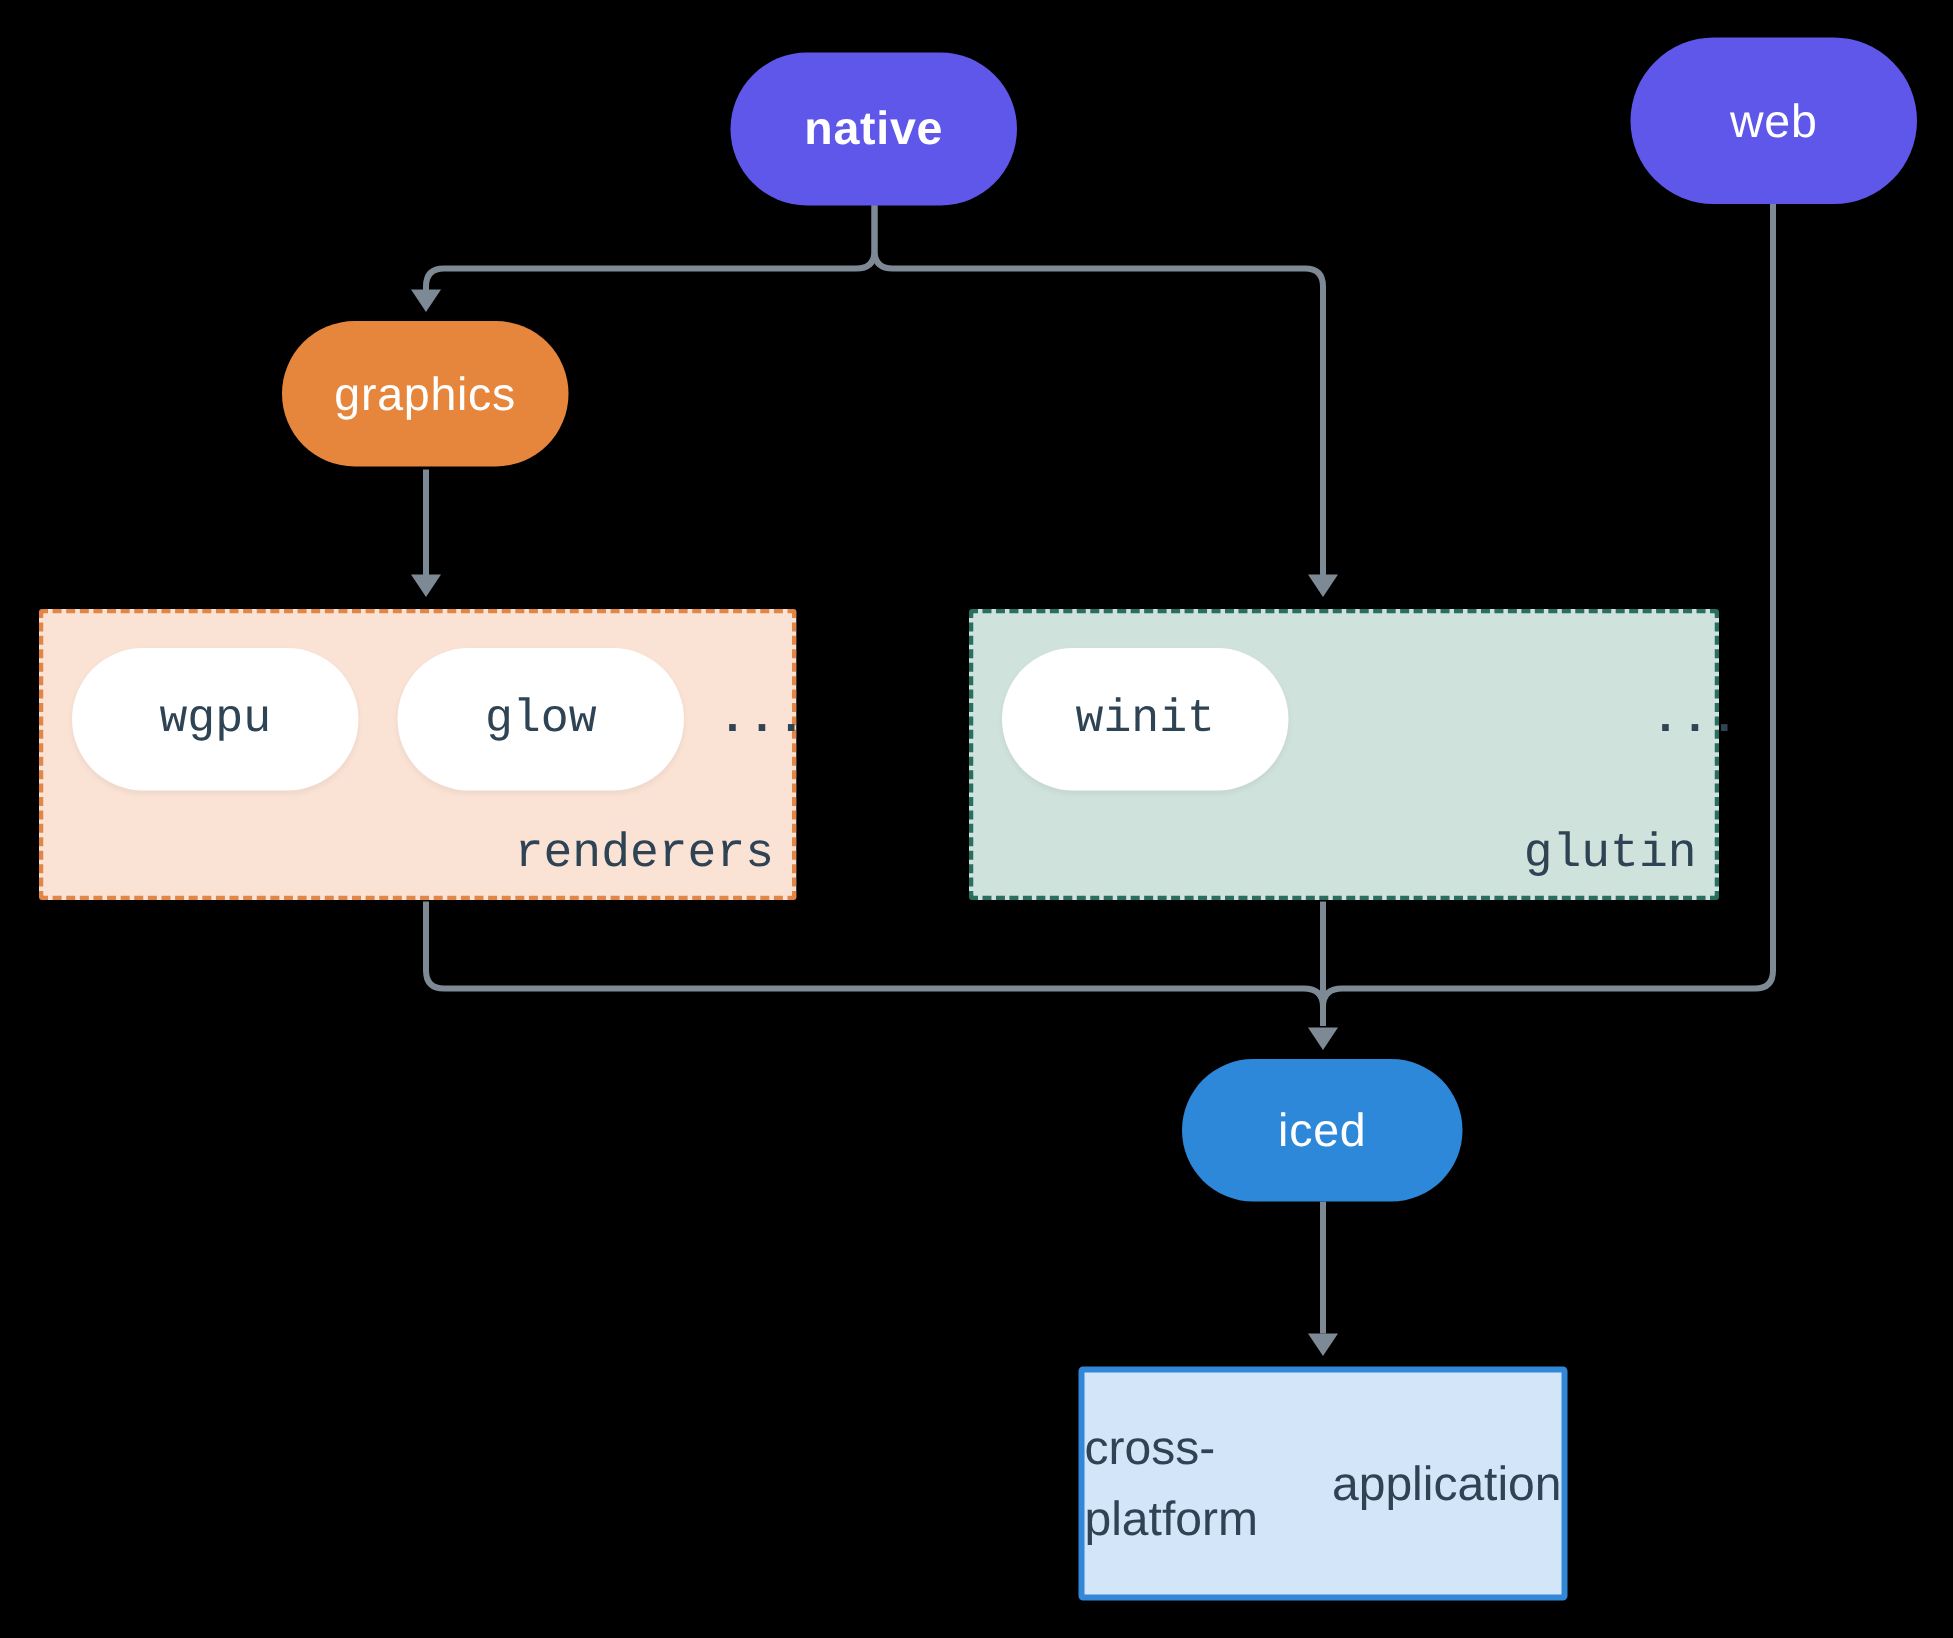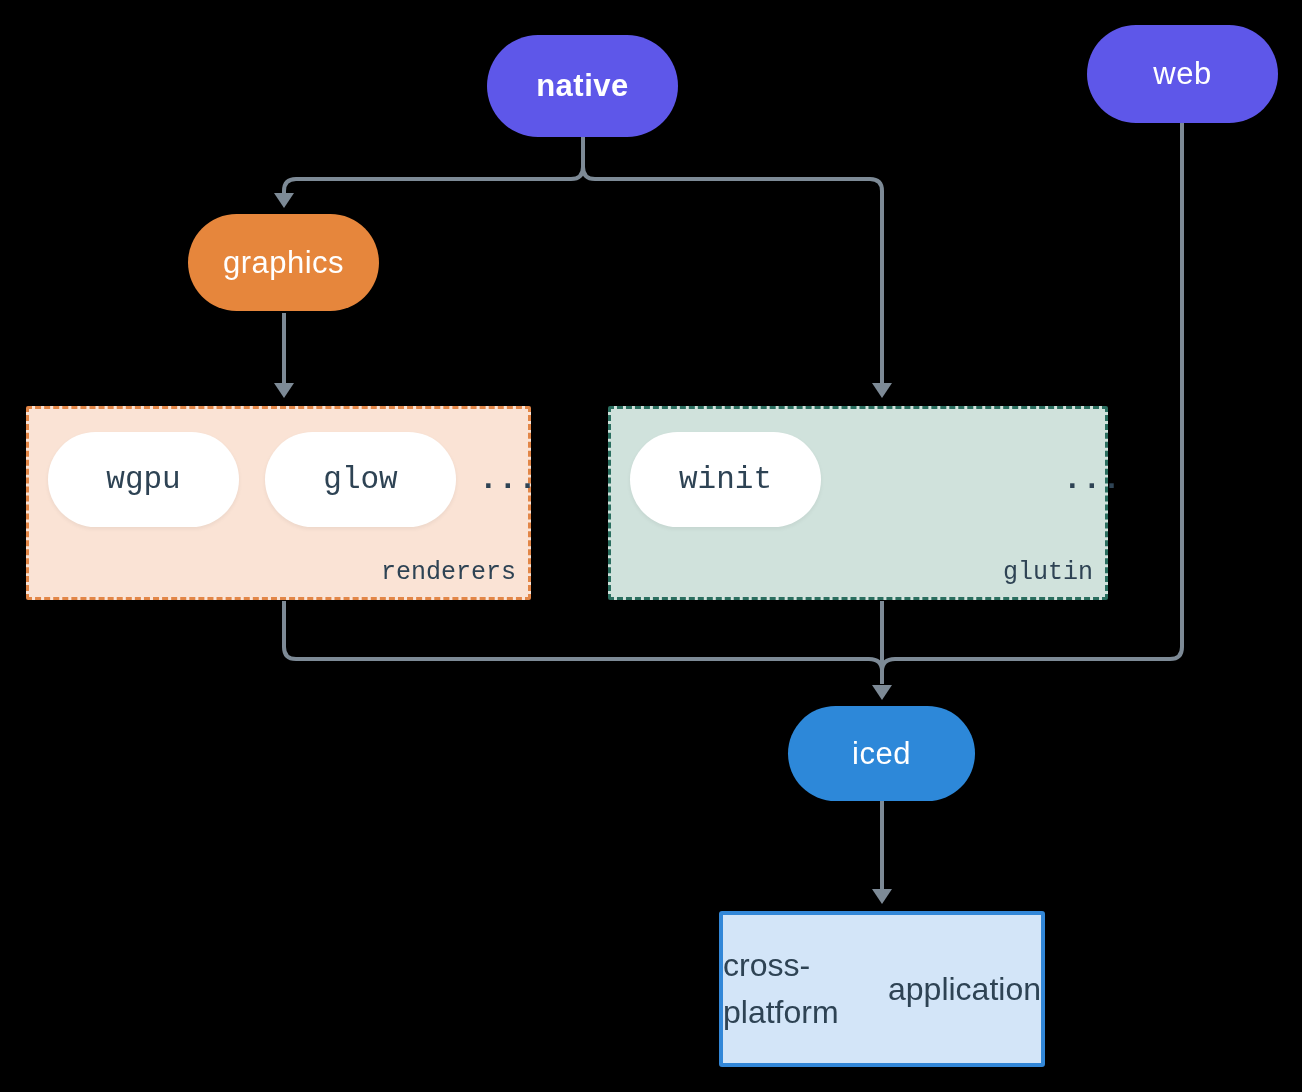--- a/index.html
+++ b/index.html
@@ -33,37 +33,37 @@
     position: absolute;
     display: flex;
     align-items: center;
     justify-content: center;
     border-radius: 999px;
     color: var(--node-text, #ffffff);
     font-size: 31px;
     letter-spacing: 0.5px;
   }
   .pill-native   { left: 487px; top: 35px;  width: 191px; height: 102px; background: var(--purple, #5e57e9); font-weight: bold; }
-  .pill-web      { left: 1087px; top: 25px; width: 191px; height: 98px; background: var(--purple, #5e57e9); }
+  .pill-web      { left: 1087px; top: 25px; width: 191px; height: 111px; background: var(--purple, #5e57e9); }
   .pill-graphics { left: 188px; top: 214px; width: 191px; height: 97px; background: var(--orange, #e6863c); }
   .pill-iced     { left: 788px; top: 706px; width: 187px; height: 95px; background: var(--blue, #2d88d9); }
 
   .group {
     position: absolute;
     border: 3px dashed;
     border-radius: 2px;
     font-family: Liberation Mono, monospace;
   }
   .group-renderers {
     left: 26px; top: 406px; width: 505px; height: 194px;
     background: var(--peach-bg, #fae3d5);
     border-color: var(--peach-border, #e28647);
   }
   .group-shells {
-    left: 608px; top: 406px; width: 500px; height: 194px;
+    left: 646px; top: 406px; width: 500px; height: 194px;
     background: var(--teal-bg, #d0e2dc);
     border-color: var(--teal-border, #2a6e5f);
     text-align: center;
   }
   .item-pill {
     position: absolute;
     width: 191px; height: 95px;
     background: var(--item-bg, #ffffff);
     border-radius: 999px;
     display: flex;
@@ -86,21 +86,21 @@
     font-weight: bold;
     letter-spacing: 1px;
   }
   .group-renderers .ellipsis { left: 450px; }
   .group-shells    .ellipsis { left: 452px; }
   .group-label {
     position: absolute;
     right: 12px;
     bottom: 10px;
     color: var(--slate, #2e4354);
-    font-size: 25px;
+    font-size: 32px;
   }
   .app-box {
     position: absolute;
     left: 719px; top: 911px;
     width: 326px; height: 156px;
     background: var(--app-bg, #d3e5f8);
     border: 4px solid var(--app-border, #3287d8);
     border-radius: 3px;
     display: flex;
     flex-direction: row;

